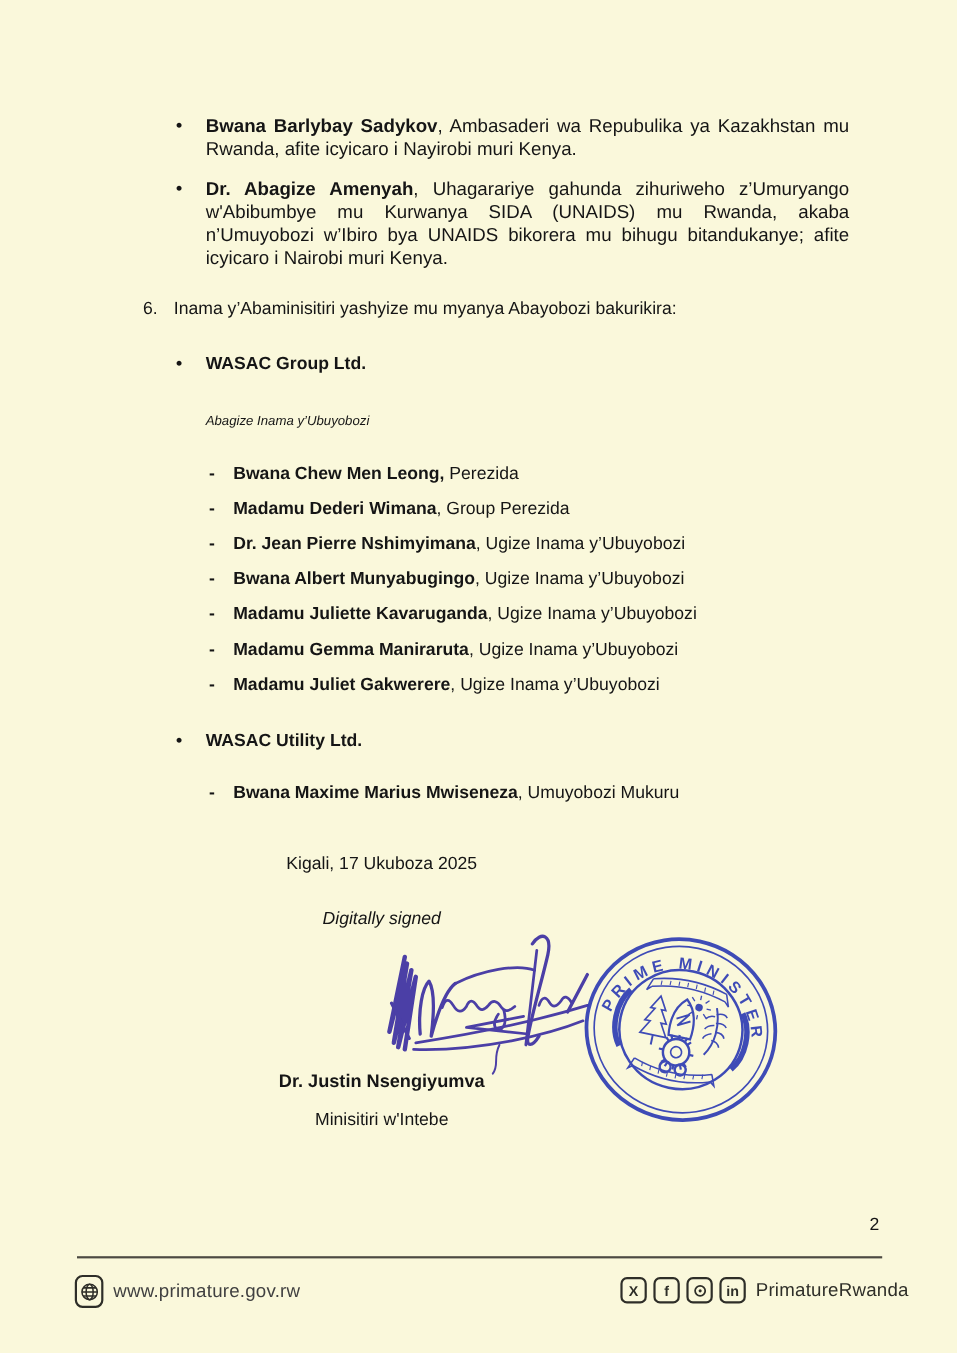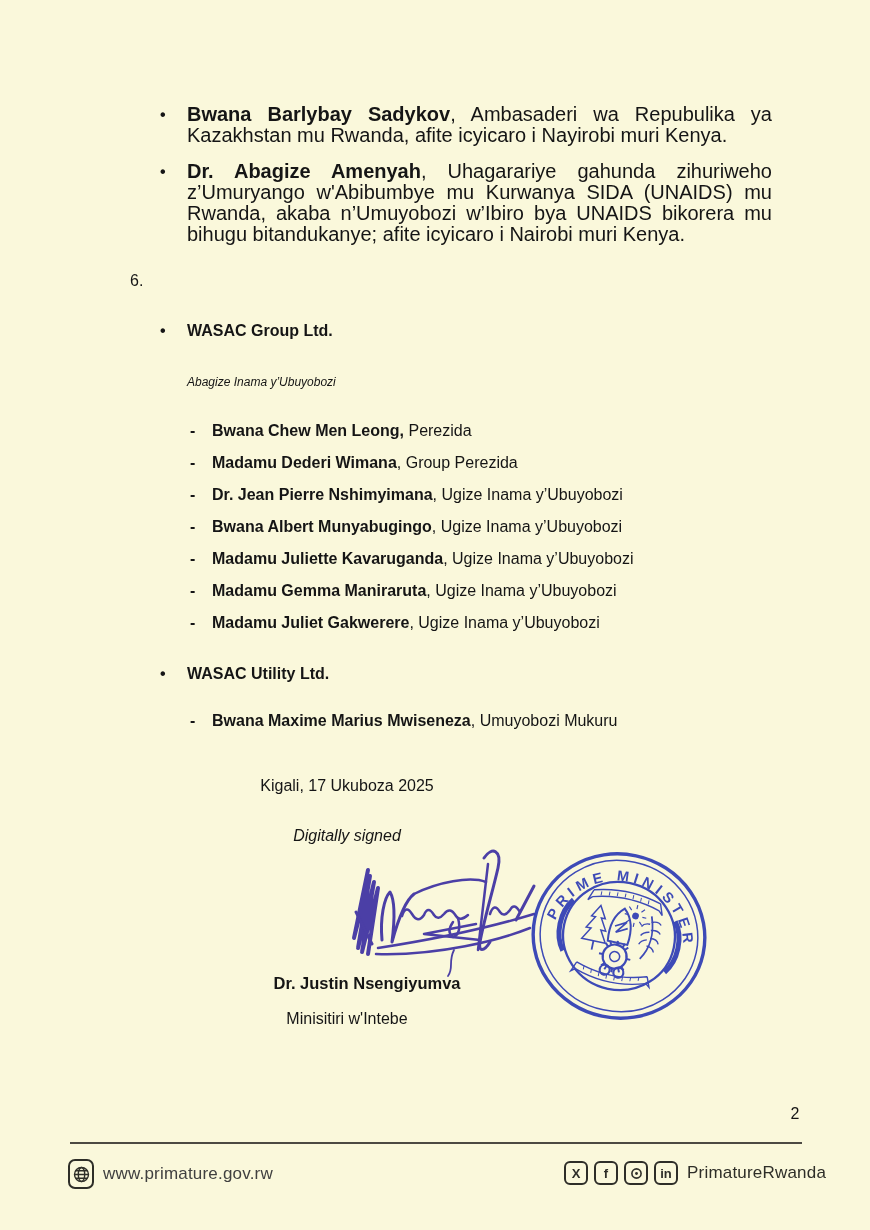--- a/index.html
+++ b/index.html
@@ -5,38 +5,38 @@
   html,body{margin:0;padding:0;}
   body{background:#FAF8DB;}
   .page{
     position:relative;width:870px;height:1230px;background:#FAF8DB;
     font-family:"Liberation Sans",sans-serif;color:#151515;overflow:hidden;
   }
   .abs{position:absolute;}
   
   .bullet-para{left:160px;width:612px;display:flex;align-items:flex-start;}
   .bullet-marker{width:27px;flex:none;font-size:16px;line-height:21px;font-weight:bold;}
-  .bullet-text{width:585px;font-size:20px;line-height:21px;text-align:justify;}
+  .bullet-text{width:585px;font-size:17px;line-height:21px;text-align:justify;}
   .bullet-text b{font-weight:bold;}
   
   .num-item{left:130px;width:660px;display:flex;font-size:16px;line-height:21px;}
   .num-marker{width:28px;flex:none;}
   
   .co-heading{left:160px;display:flex;font-size:16px;line-height:21px;font-weight:bold;}
   .co-heading .bullet-marker{font-weight:bold;}
   .subheading{left:187px;font-size:12px;line-height:21px;font-style:italic;}
   
   .mrow{position:absolute;left:190px;display:flex;font-size:16px;line-height:21px;}
   .dash{width:22px;flex:none;font-weight:bold;}
   .mtext b{font-weight:bold;}
   
   .centerline{left:0;width:694px;text-align:center;}
   .date-line{font-size:16px;line-height:21px;}
   .digitally{font-size:16px;line-height:21px;font-style:italic;}
-  .signer-name{font-size:16.5px;line-height:21px;font-weight:bold;padding-left:20px;}
+  .signer-name{font-size:16.5px;line-height:21px;font-weight:bold;}
   .signer-title{font-size:16px;line-height:21px;font-weight:normal;}
   
   .pagenum{left:770px;top:1105px;width:50px;text-align:center;font-size:16px;}
   
   .footer-rule{left:70px;top:1142px;width:732px;height:2px;background:#4C4A42;}
   .footer-left{left:68px;top:1159px;display:flex;align-items:center;gap:9px;color:#404040;}
   .footer-right{left:564px;top:1161px;display:flex;align-items:center;gap:6px;color:#2E2E28;}
   .icon-box{border:2px solid #2E2E28;border-radius:7px;display:flex;align-items:center;justify-content:center;box-sizing:border-box;background:transparent;}
   .globe-box{width:26px;height:30px;}
   .social-box{width:24px;height:24px;border-radius:6px;font-weight:bold;font-size:13px;line-height:1;}
@@ -54,20 +54,21 @@
     <span class="bullet-text"><b>Bwana Barlybay Sadykov</b><span>, Ambasaderi wa Repubulika ya Kazakhstan mu Rwanda, afite icyicaro i Nayirobi muri Kenya.</span></span>
   </div>
 
   <div class="abs bullet-para" style="top:161px">
     <span class="bullet-marker">•</span>
     <span class="bullet-text"><b>Dr. Abagize Amenyah</b><span>, Uhagarariye gahunda zihuriweho z’Umuryango w'Abibumbye mu Kurwanya SIDA (UNAIDS) mu Rwanda, akaba n’Umuyobozi w’Ibiro bya UNAIDS bikorera mu bihugu bitandukanye; afite icyicaro i Nairobi muri Kenya.</span></span>
   </div>
 
   <div class="abs num-item" style="top:270px">
     <span class="num-marker">6.</span>
+    <span>Inama y’Abaminisitiri yashyize mu myanya Abayobozi bakurikira:</span>
   </div>
 
   <div class="abs co-heading" style="top:320px">
     <span class="bullet-marker">•</span>
     <span>WASAC Group Ltd.</span>
   </div>
 
   <div class="abs subheading" style="top:372px">Abagize Inama y’Ubuyobozi</div>
 
   <div class="mrow" style="top:420px">

